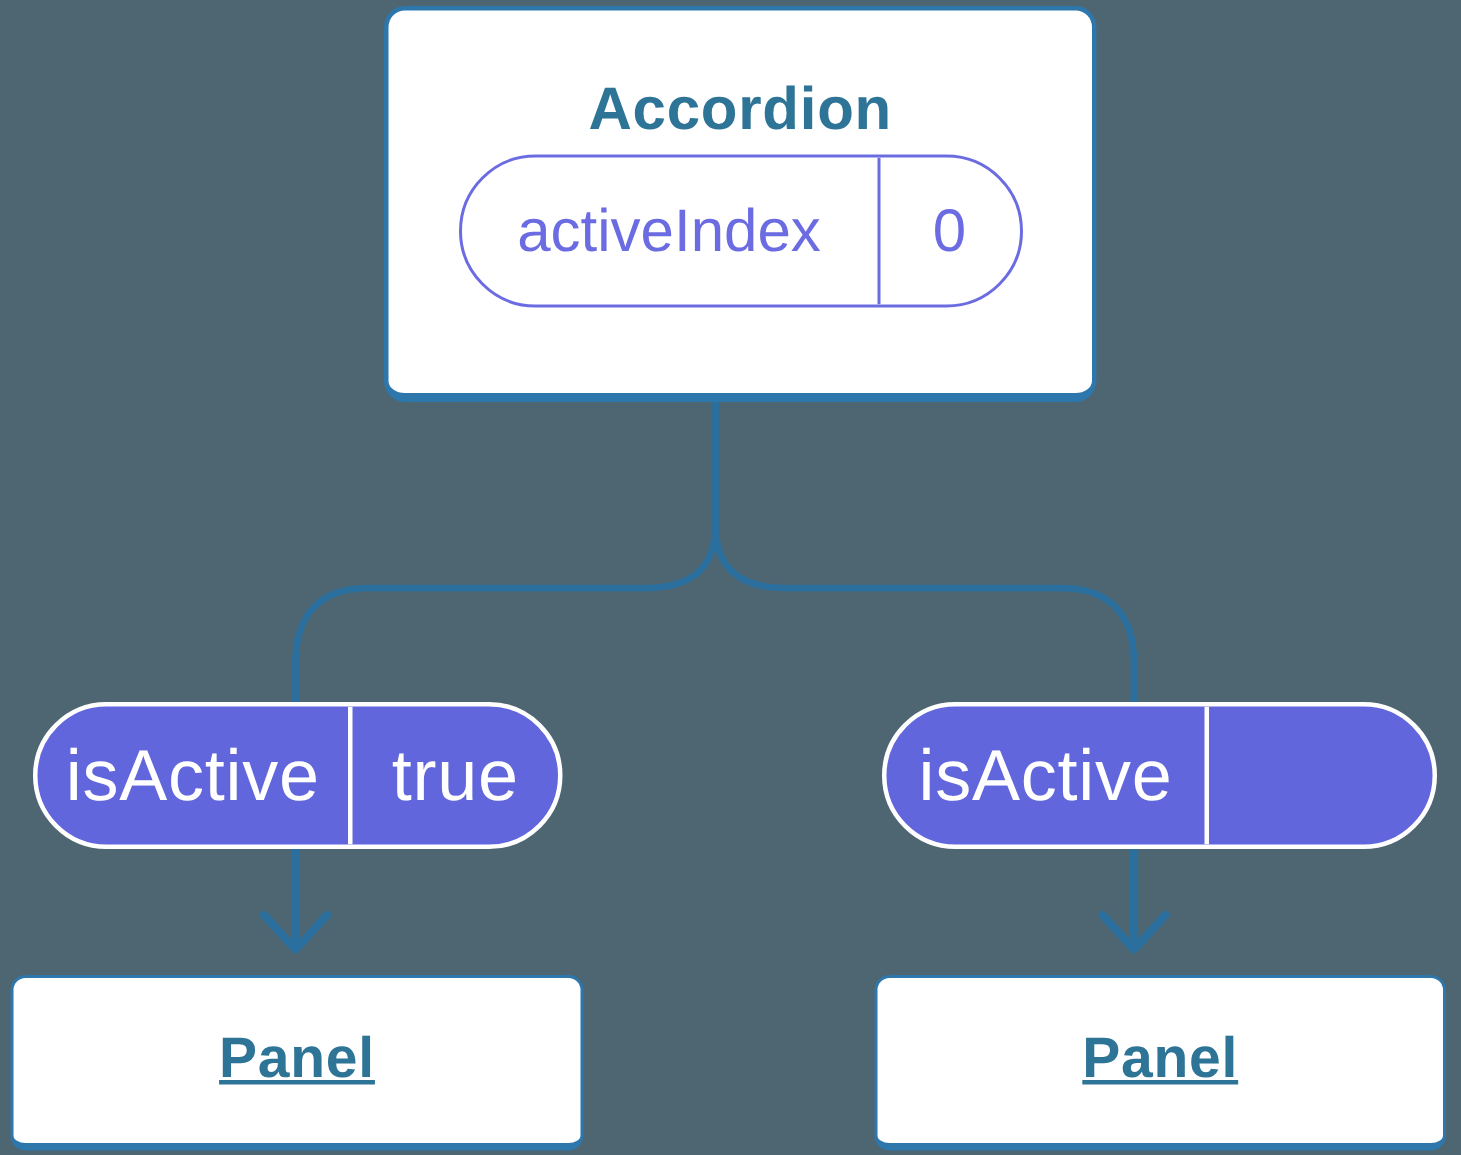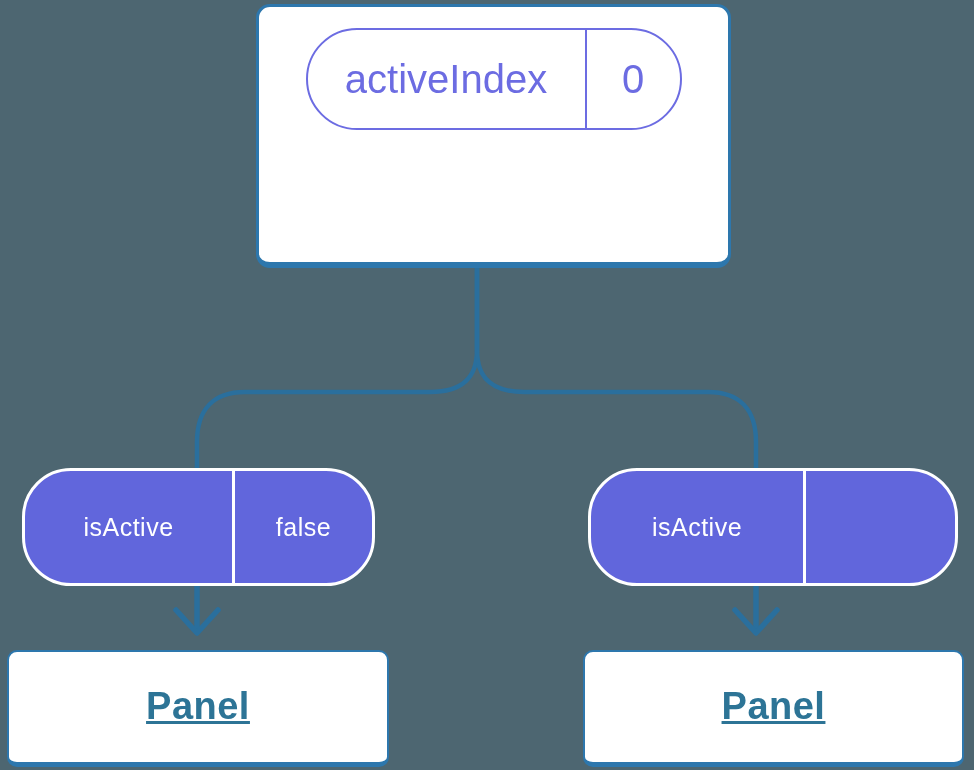--- a/index.html
+++ b/index.html
@@ -44,45 +44,45 @@
     letter-spacing: 0.5px;
   }
   .root-node .node-title { margin-top: 42px; }
   .pill {
     box-sizing: border-box;
     display: flex;
     align-items: stretch;
     overflow: hidden;
   }
   .outline-pill {
-    margin-top: 21px;
+    margin-top: 6px;
     width: 376px; height: 102px;
     border: 2.5px solid #6c6ce2;
     border-radius: 51px;
     background: #ffffff;
     color: #6c6ce2;
     font-size: 40px;
   }
   .outline-pill .pill-name {
     width: 277px;
     display: flex; align-items: center; justify-content: center;
     border-right: 2.5px solid #6c6ce2;
   }
   .outline-pill .pill-value {
     flex: 1;
     display: flex; align-items: center; justify-content: center;
   }
   .solid-pill {
     position: absolute;
-    height: 118px;
+    height: 98px;
     background: #6166dc;
     border: 3px solid #ffffff;
     border-radius: 49px;
     color: #ffffff;
-    font-size: 25px;
+    font-size: 48px;
     letter-spacing: 0.5px;
   }
   .solid-pill .pill-name {
     display: flex; align-items: center; justify-content: center;
     border-right: 3px solid #ffffff;
   }
   .solid-pill .pill-value {
     flex: 1;
     display: flex; align-items: center; justify-content: center;
   }
@@ -120,29 +120,30 @@
         <path d="M 176 610 L 197 633 L 218 610"></path>
       </g>
       <g>
         <path d="M 756 566 L 756 628"></path>
         <path d="M 735 610 L 756 633 L 777 610"></path>
       </g>
     </g>
   </svg>
 
   <div class="node root-node">
+    <div class="node-title">Accordion</div>
     <div class="pill outline-pill">
       <span class="pill-name">activeIndex</span>
       <span class="pill-value">0</span>
     </div>
   </div>
 
   <div class="pill solid-pill pill-left">
     <span class="pill-name">isActive</span>
-    <span class="pill-value">false</span>
+    <span class="pill-value">true</span>
   </div>
 
   <div class="pill solid-pill pill-right">
     <span class="pill-name">isActive</span>
   </div>
 
   <div class="node panel-node panel-left">
     <div class="node-title">Panel</div>
   </div>
 

